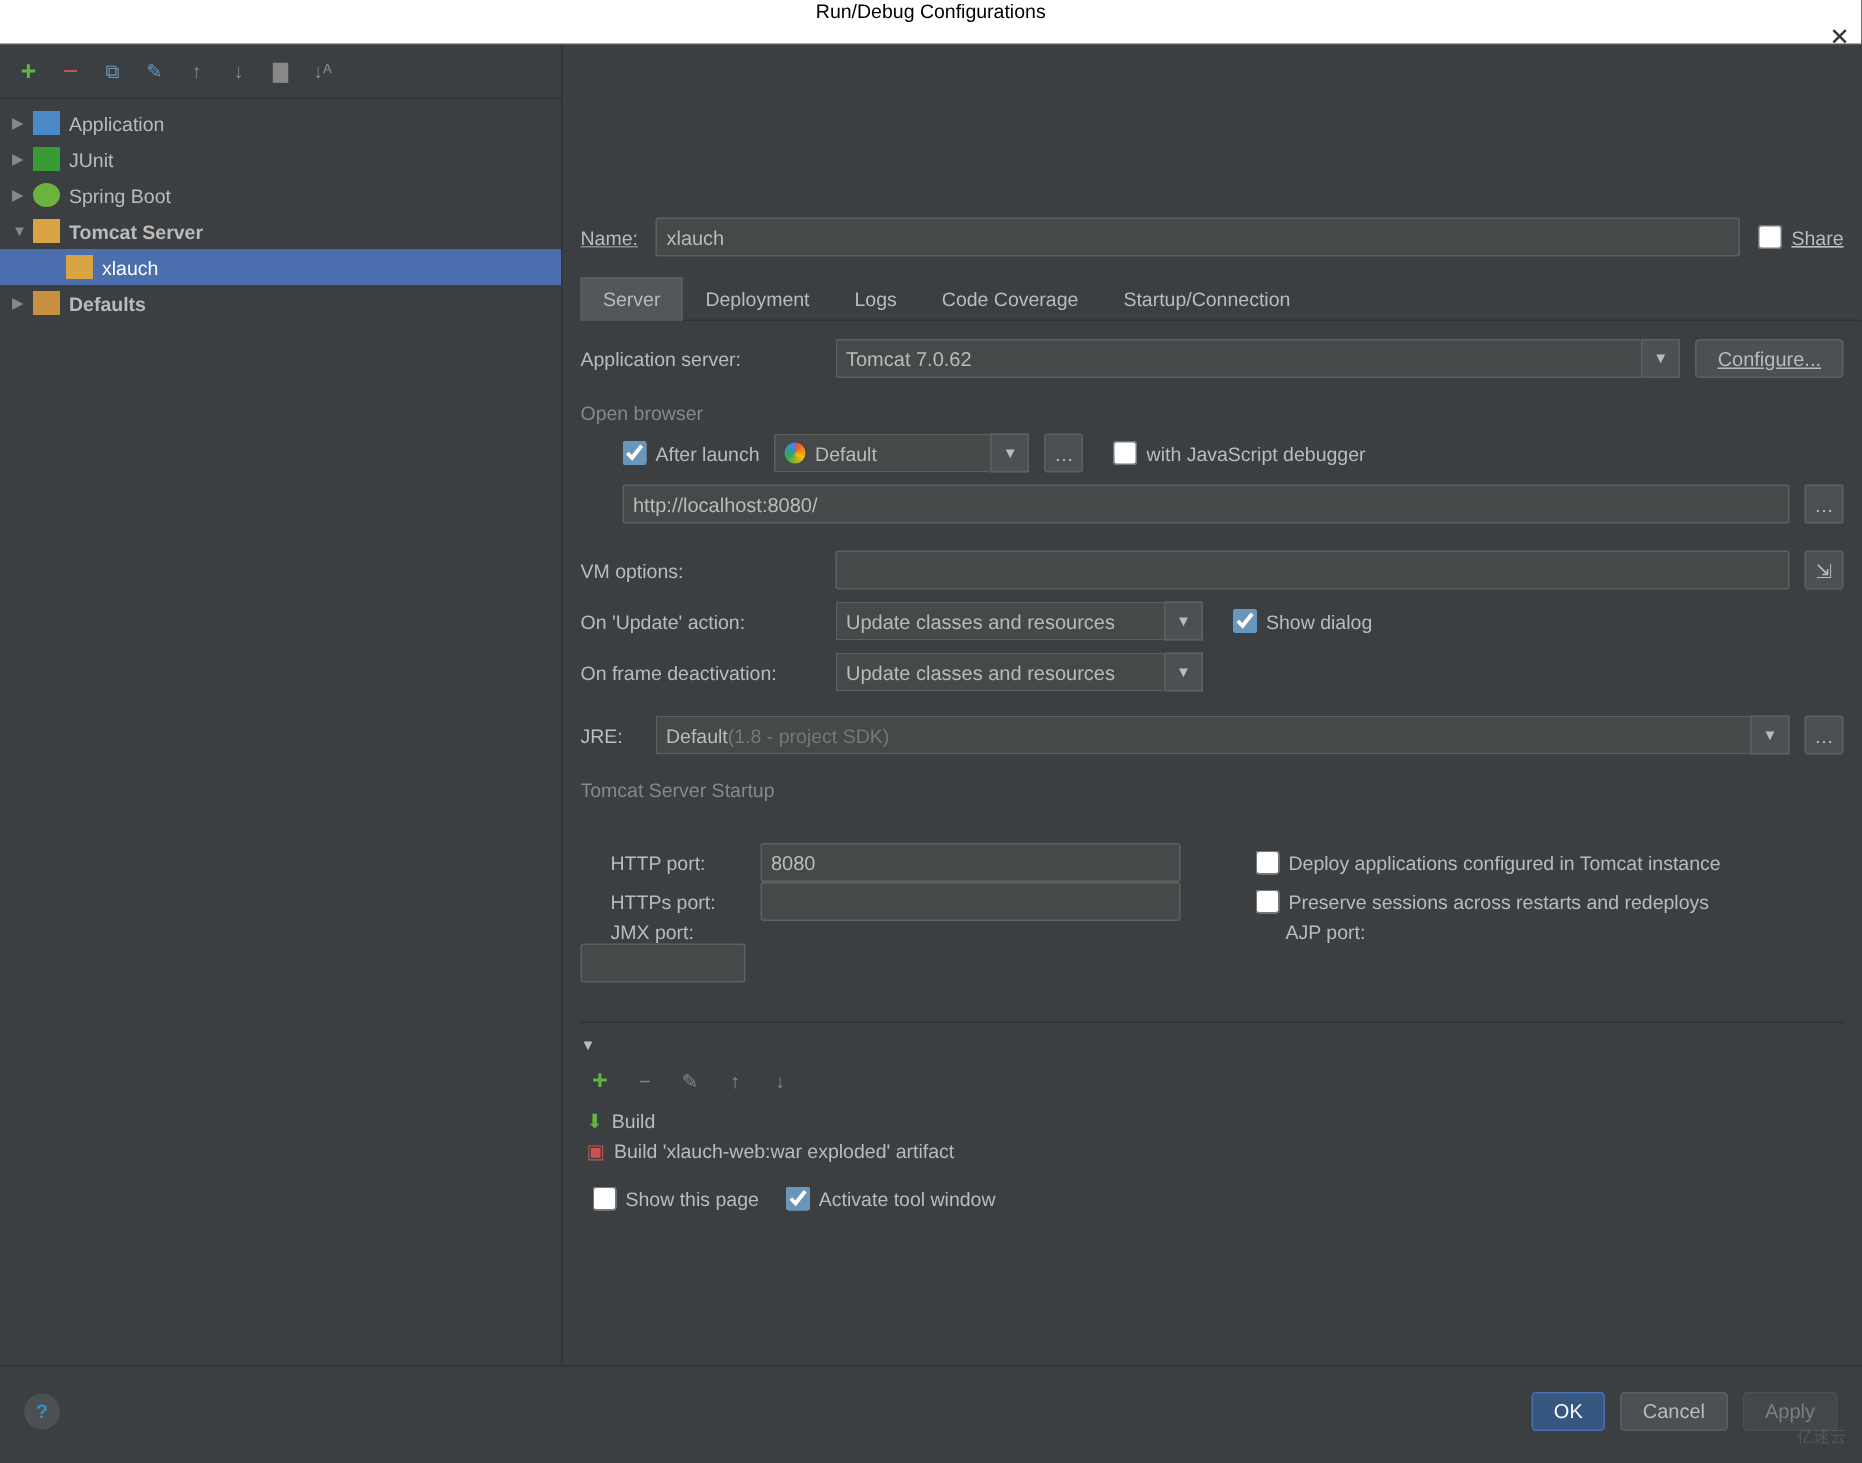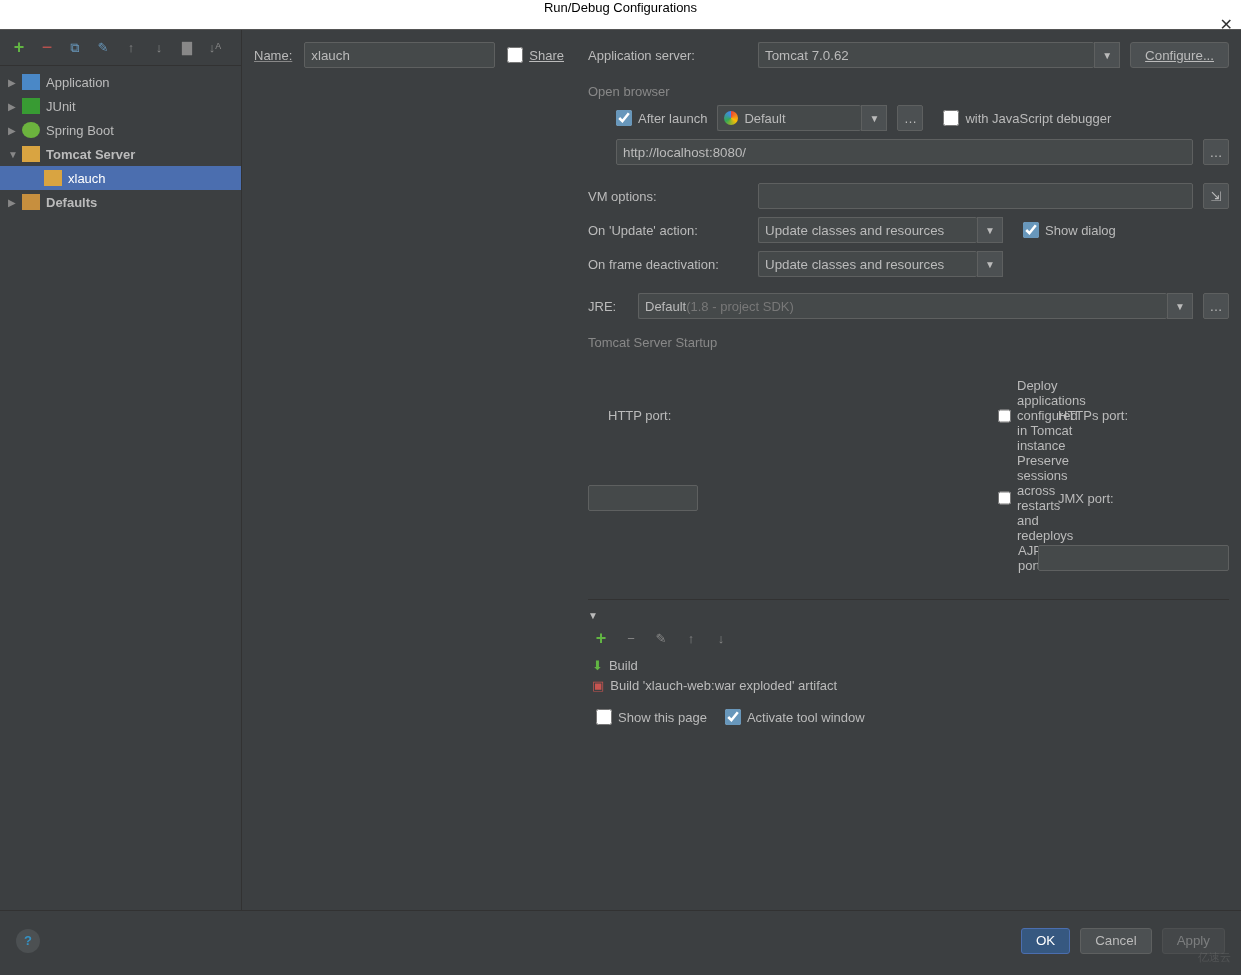--- a/index.html
+++ b/index.html
@@ -17,21 +17,21 @@
 .tree-item { display: flex; align-items: center; height: 24px; padding-left: 8px; cursor: pointer; }
 .tree-item.selected { background: #4b6eaf; color: #fff; }
 .tree-item .arrow { width: 14px; color: #888; font-size: 10px; }
 .tree-item .ticon { width: 18px; height: 16px; margin-right: 6px; display: inline-block; }
 .tree-item.indent { padding-left: 44px; }
 .ti-app { background: #4a88c7; }
 .ti-junit { background: #389b33; }
 .ti-spring { background: #6cb33e; border-radius: 50%; }
 .ti-tomcat { background: #d9a441; }
 .ti-defaults { background: #c78f3e; }
-.main { flex: 1; display: flex; flex-direction: row; padding: 0; justify-content: center; }
+.main { flex: 1; display: flex; flex-direction: column; padding: 0; justify-content: center; }
 .name-row { display: flex; align-items: center; height: 42px; padding: 8px 12px 0 12px; gap: 12px; }
 .name-row label { text-decoration: underline; text-decoration-color: #888; }
 .input, select { background: #45494a; border: 1px solid #5e6060; color: #bbb; height: 26px; padding: 0 6px; border-radius: 2px; }
 .name-input { flex: 1; }
 .share { display: flex; align-items: center; gap: 6px; }
 .tabs { display: flex; margin: 10px 0 0 12px; border-bottom: 1px solid #323232; }
 .tab { padding: 6px 14px; cursor: pointer; color: #bbb; border: 1px solid transparent; border-bottom: none; }
 .tab.active { background: #515658; border: 1px solid #5e6060; border-bottom: 1px solid #515658; margin-bottom: -1px; }
 .form { padding: 12px 12px 0 12px; display: flex; flex-direction: column; gap: 8px; }
 .row { display: flex; align-items: center; gap: 10px; }
@@ -117,20 +117,27 @@
   <div class="main">
     <div class="name-row">
       <label>Name:</label>
       <input class="input name-input" value="xlauch" style="">
       <label class="share">
           <input type="checkbox" class="chk" style="">
           <span class="ul">Share</span>
         </label>
     </div>
 
+    <div class="tabs">
+      <div class="tab active">Server</div>
+      <div class="tab">Deployment</div>
+      <div class="tab">Logs</div>
+      <div class="tab">Code Coverage</div>
+      <div class="tab">Startup/Connection</div>
+    </div>
 
     <div class="form">
       <div class="row">
         <span class="lbl">Application server:</span>
         <div class="combo">
           <input class="input" readonly="" value="Tomcat 7.0.62" style="">
           <div class="drop">▼</div>
         </div>
         <button class="btn"><span class="ul">Configure...</span></button>
       </div>
@@ -196,20 +203,21 @@
             </div>
           <div class="drop">▼</div>
         </div>
         <div class="small-btn">…</div>
       </div>
 
       <fieldset>
         <legend>Tomcat Server Startup</legend>
         <div class="ports">
           <span style="padding-left:20px">HTTP port:</span>
+          <input class="input" value="8080" style="">
           <span></span>
           <label style="display:flex;align-items:center;gap:6px">
               <input type="checkbox" class="chk" style="">
               <span>Deploy applications configured in Tomcat instance</span>
             </label>
 
           <span style="padding-left:20px">HTTPs port:</span>
           <input class="input" value="" style="">
           <span></span>
           <label style="display:flex;align-items:center;gap:6px">

